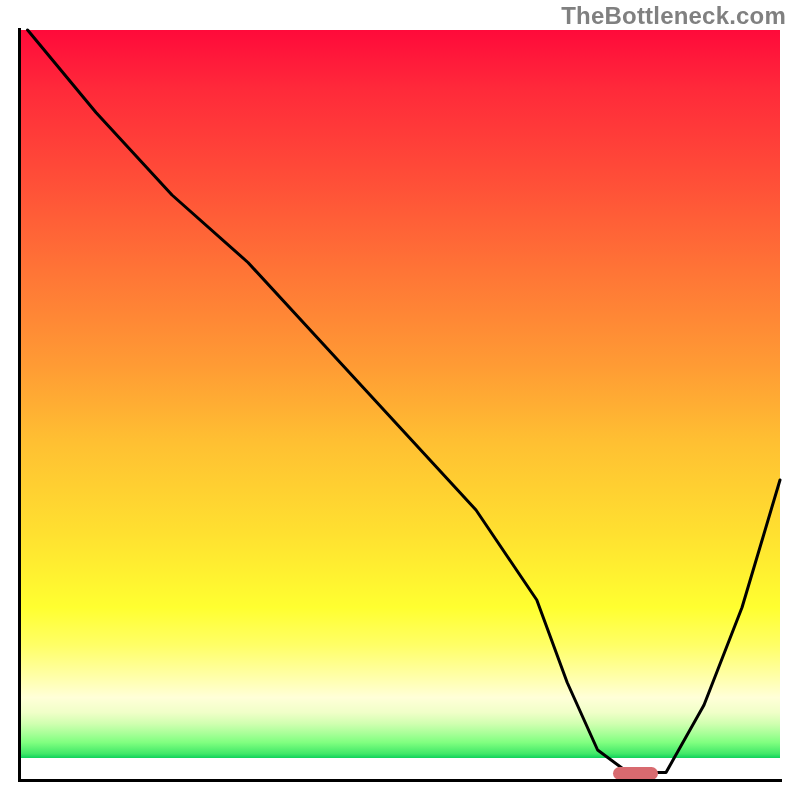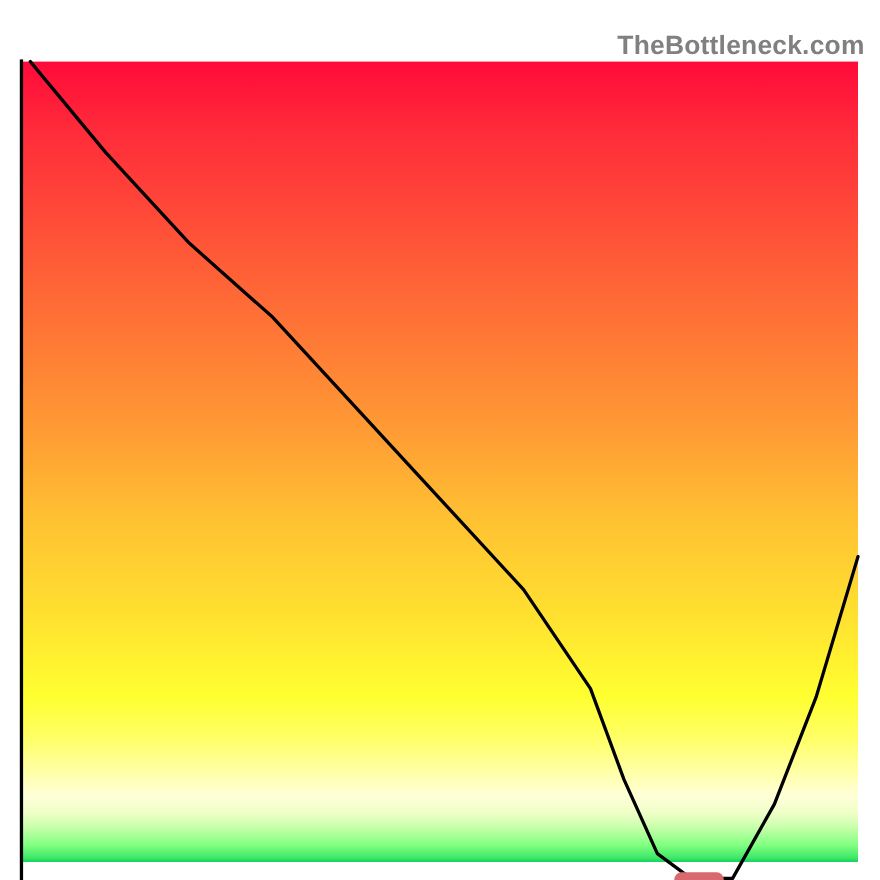--- a/index.html
+++ b/index.html
@@ -7,21 +7,20 @@
     padding: 0;
     width: 800px;
     height: 800px;
     overflow: hidden;
     background: #ffffff;
   }
   .canvas {
     position: relative;
     width: 800px;
     height: 572px;
-    margin-top: 26px;
   }
   .gradient-area {
     position: absolute;
     left: 20px;
     top: 30px;
     width: 760px;
     height: 750px;
     background: linear-gradient(to bottom,
       #ff0a3a 0%,
       #ff2a3a 8%,

